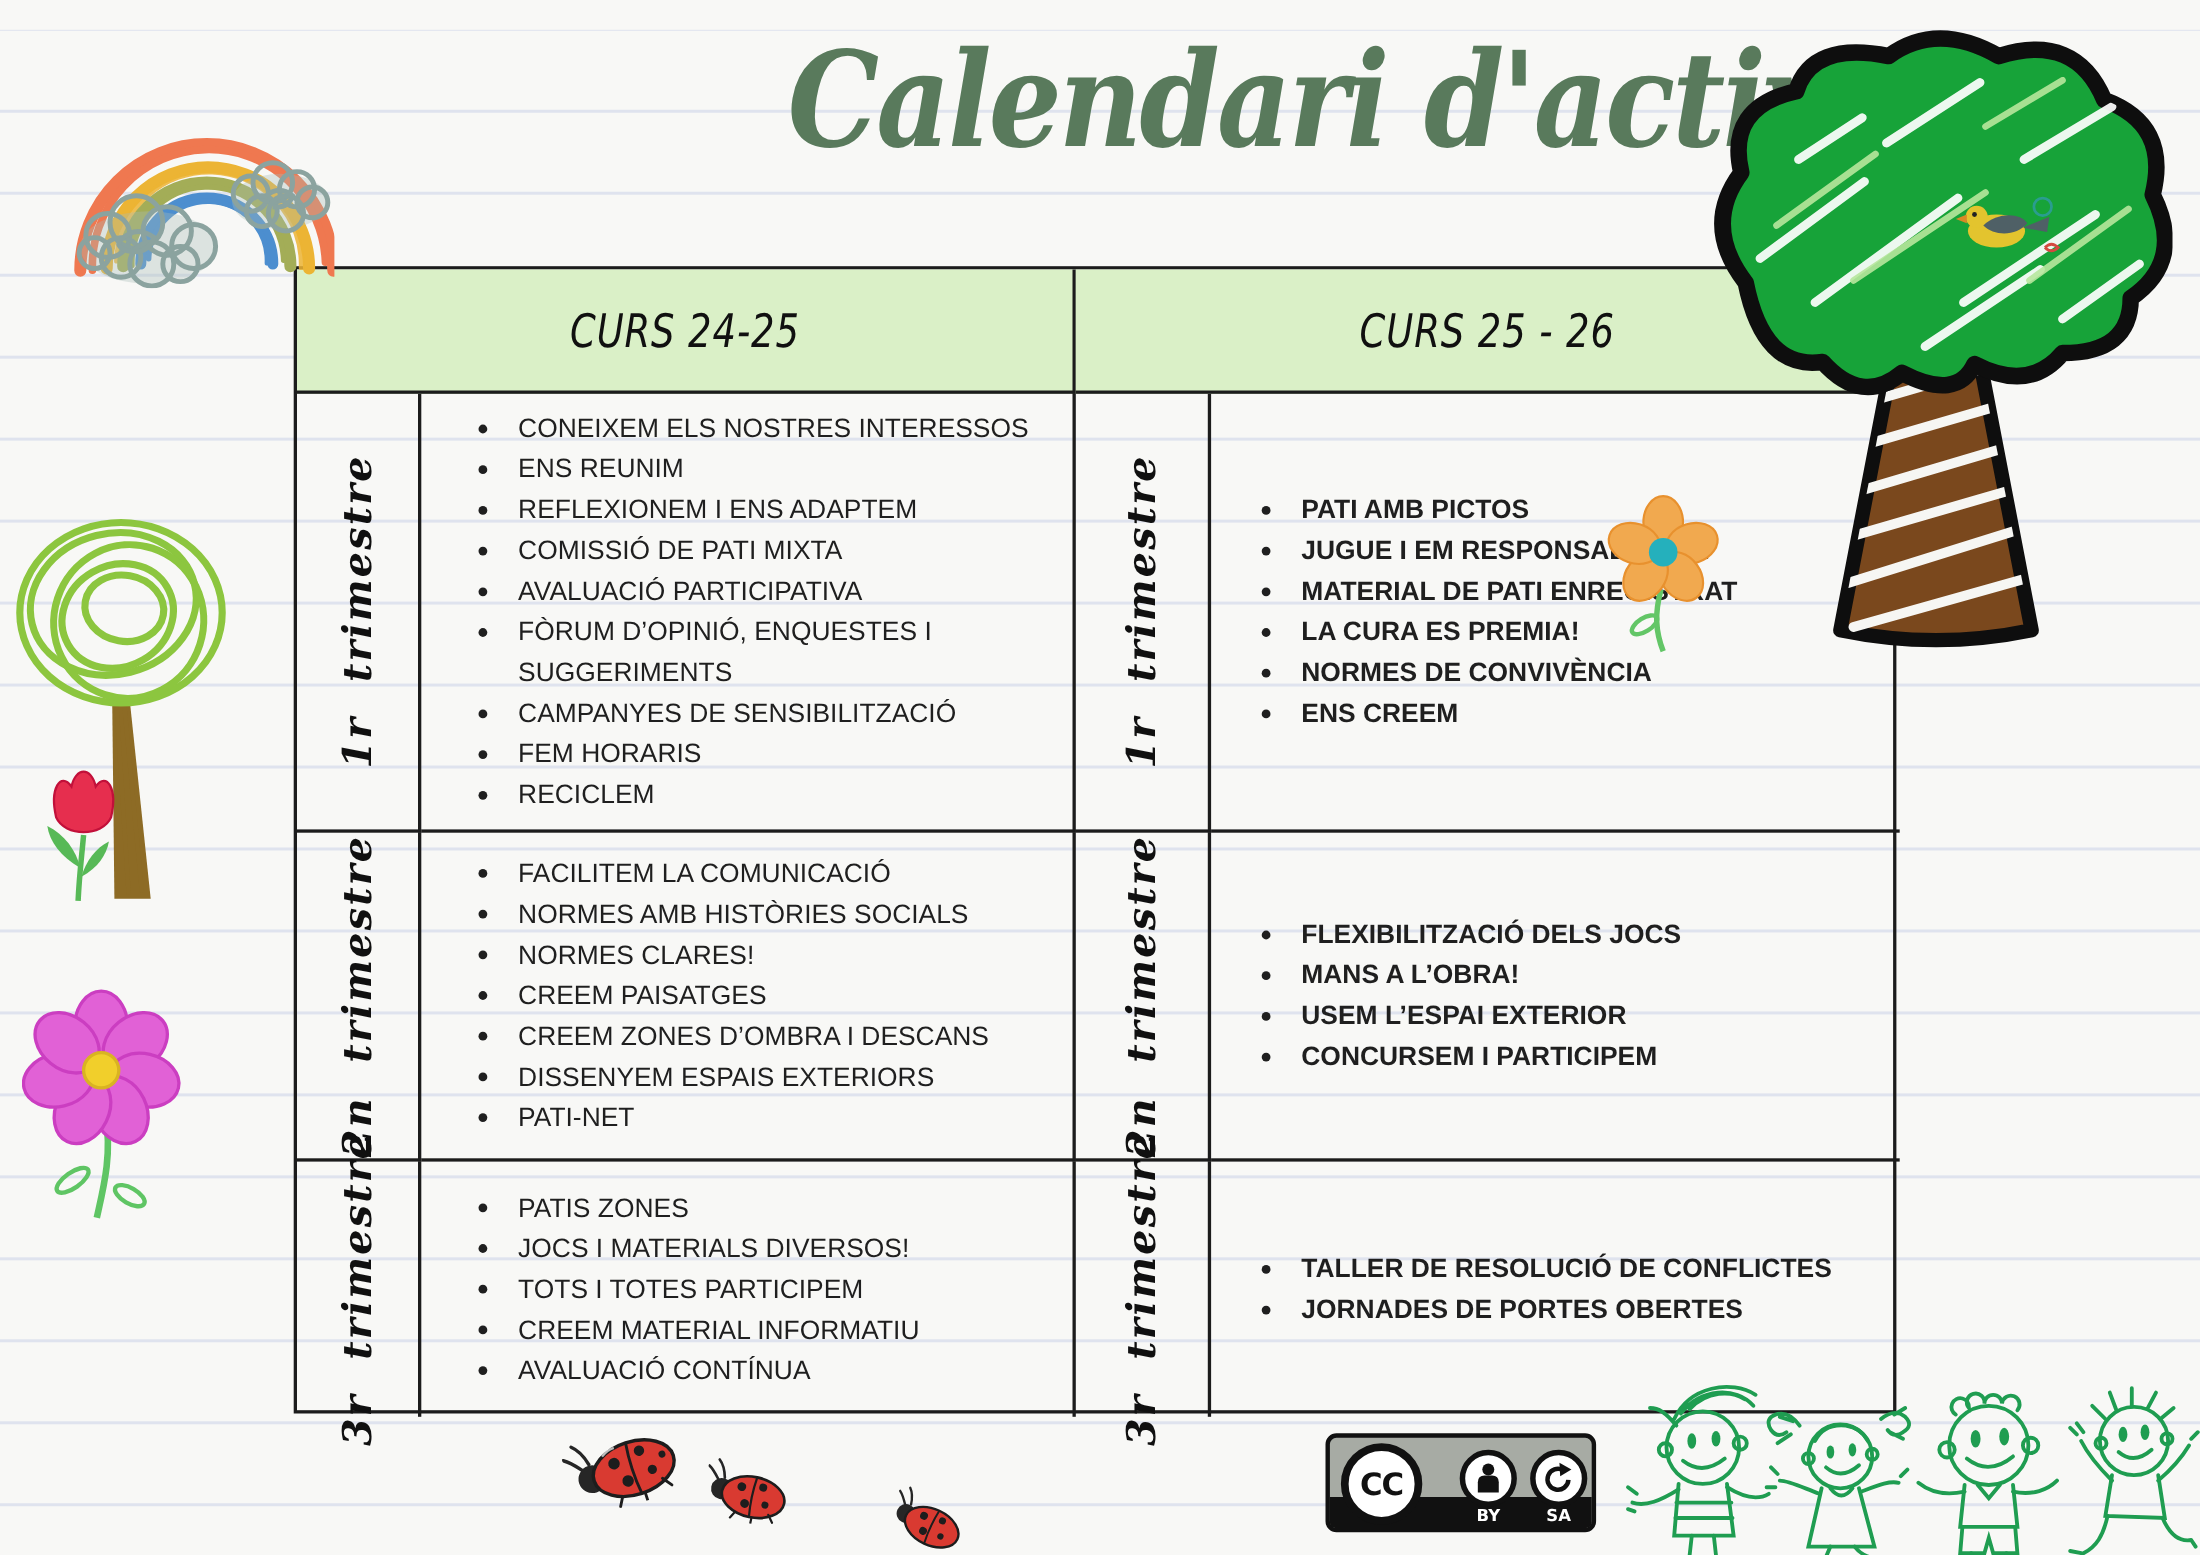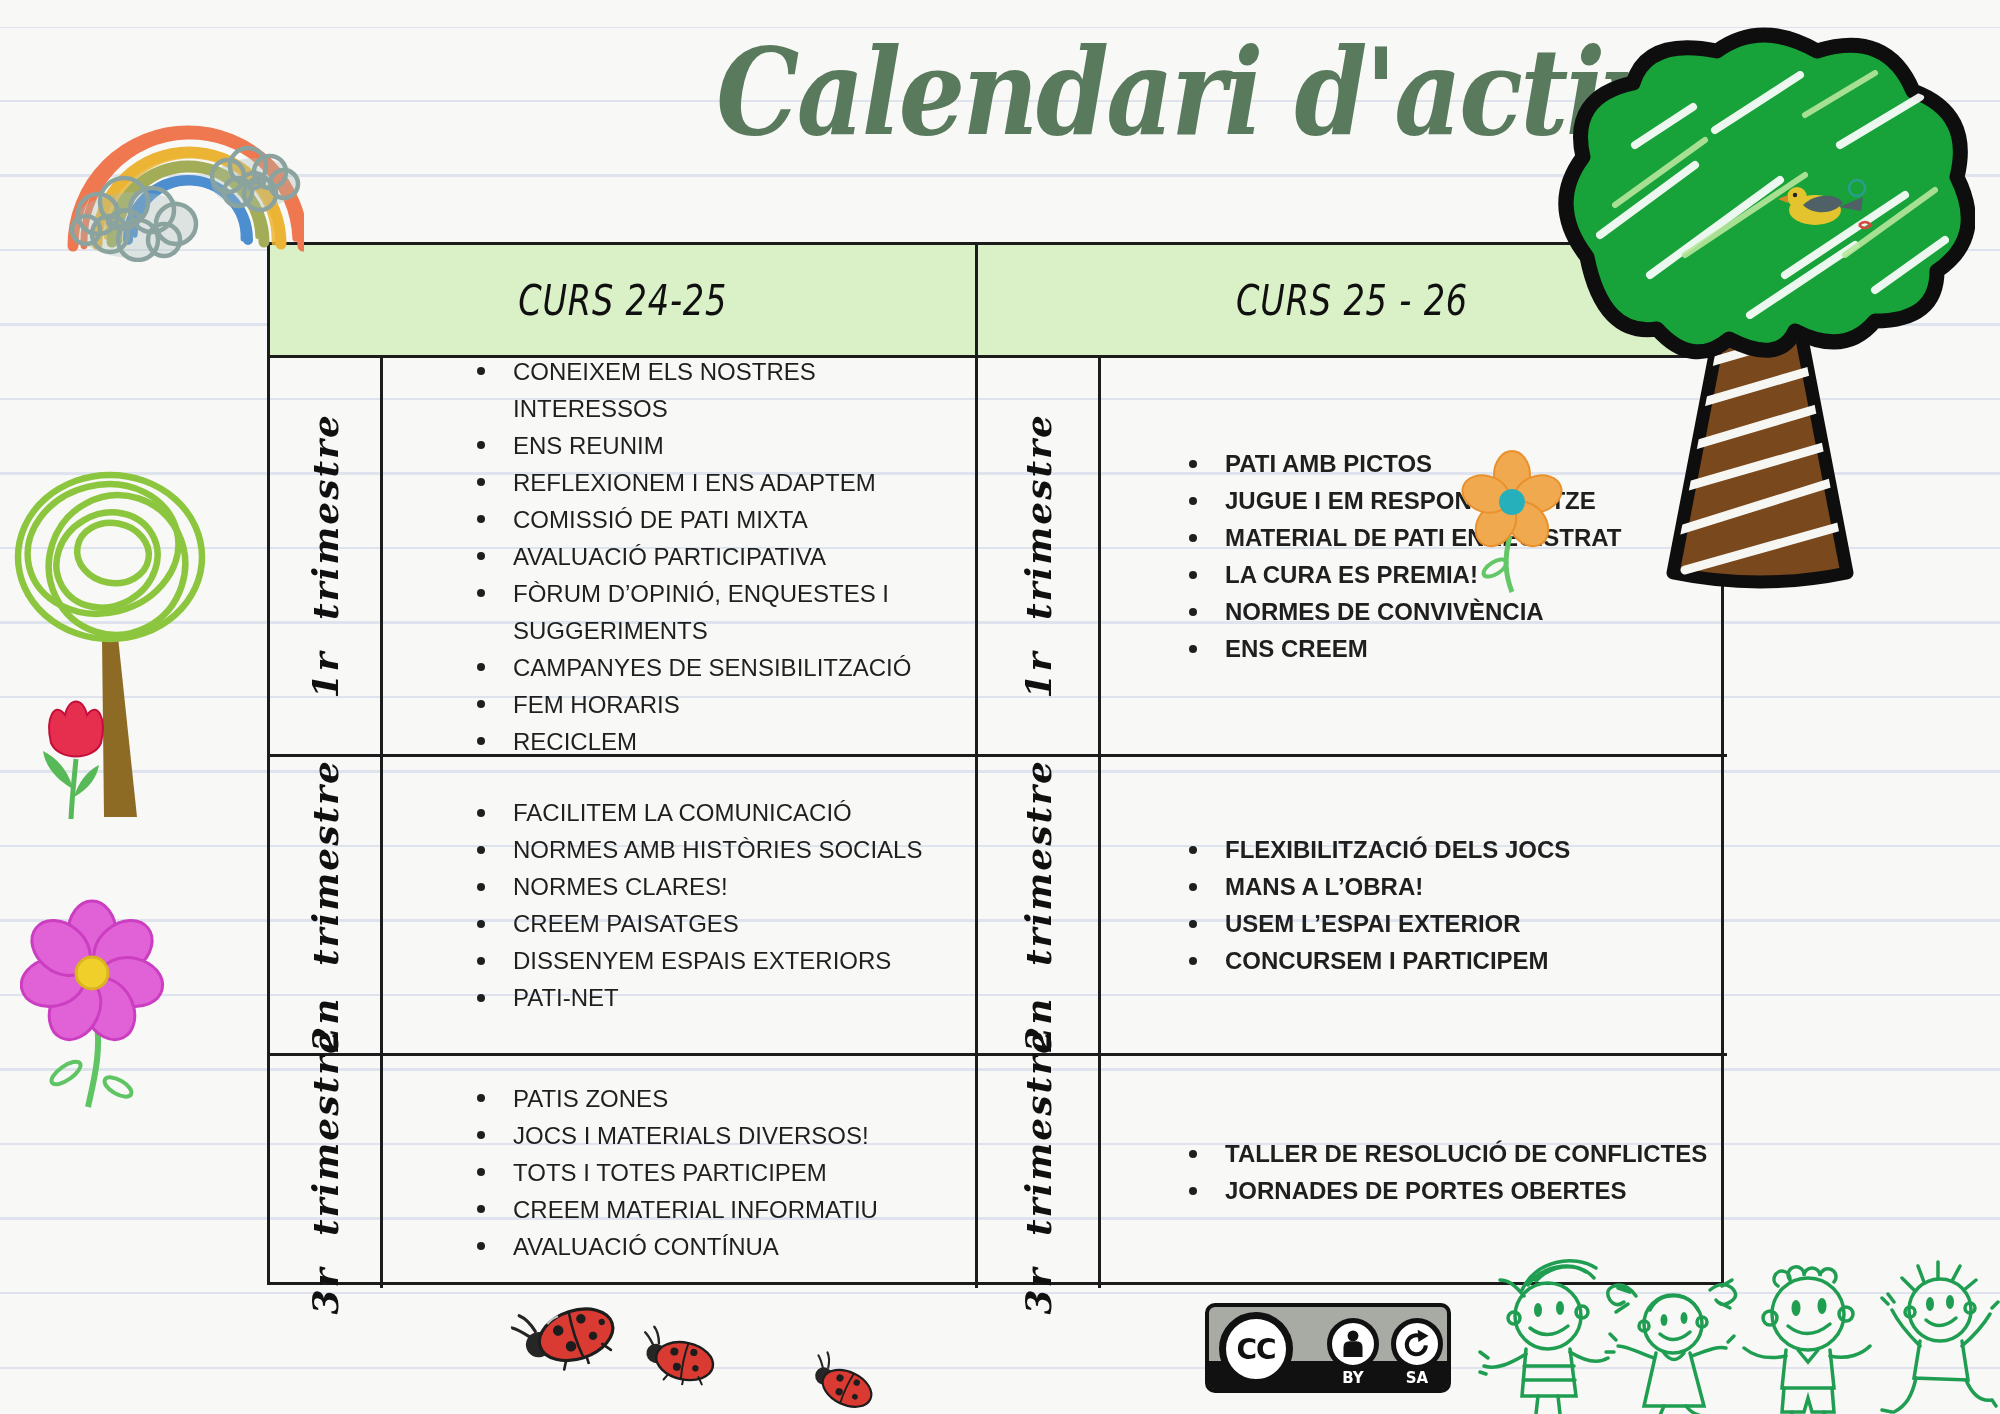--- a/index.html
+++ b/index.html
@@ -24,21 +24,21 @@
   .bb{border-bottom:3px solid var(--table-border,#1c1c1c);}
   .hcell{background:var(--header-green,#daf0c7);font-family:"DejaVu Sans",sans-serif;
     font-weight:normal;font-style:italic;font-size:42px;color:#101010;}
   .hcell>span{display:inline-block;transform:scaleX(.8);letter-spacing:1px;}
   .h-left{grid-area:1/1/2/3;}
   .h-right{grid-area:1/3/2/5;}
   .labcell{font-family:"DejaVu Serif",serif;font-style:italic;font-weight:bold;
     font-size:36px;color:#101010;}
   .labcell>span{writing-mode:vertical-rl;transform:rotate(180deg);
     letter-spacing:2px;word-spacing:16px;white-space:nowrap;}
-  .concell{justify-content:flex-start;padding-left:42px;}
+  .concell{justify-content:flex-start;}
   ul.acts{list-style:none;margin:0;padding:0 12px 0 50px;
     font-size:24px;line-height:37px;color:#1f1f1f;}
   .col2 ul.acts{padding-left:44px;font-weight:bold;}
   ul.acts li{position:relative;padding-left:38px;}
   ul.acts li::before{content:"";position:absolute;left:2px;top:14.5px;width:8px;height:8px;
     border-radius:50%;background:#1f1f1f;}
   
   .deco{position:absolute;pointer-events:none;}
   
   .cc-badge{position:absolute;left:1205px;top:1303px;width:246px;height:90px;
@@ -105,20 +105,21 @@
 
     <div class="cell labcell br bb" style="grid-area:3/1">
       <span>2n trimestre</span>
     </div>
     <div class="cell concell br bb" style="grid-area:3/2">
       <ul class="acts">
         <li>FACILITEM LA COMUNICACIÓ</li>
         <li>NORMES AMB HISTÒRIES SOCIALS</li>
         <li>NORMES CLARES!</li>
         <li>CREEM PAISATGES</li>
+        <li>CREEM ZONES D’OMBRA I DESCANS</li>
         <li>DISSENYEM ESPAIS EXTERIORS</li>
         <li>PATI-NET</li>
       </ul>
     </div>
     <div class="cell labcell br bb" style="grid-area:3/3">
       <span>2n trimestre</span>
     </div>
     <div class="cell concell col2 bb" style="grid-area:3/4">
       <ul class="acts">
         <li>FLEXIBILITZACIÓ DELS JOCS</li>

